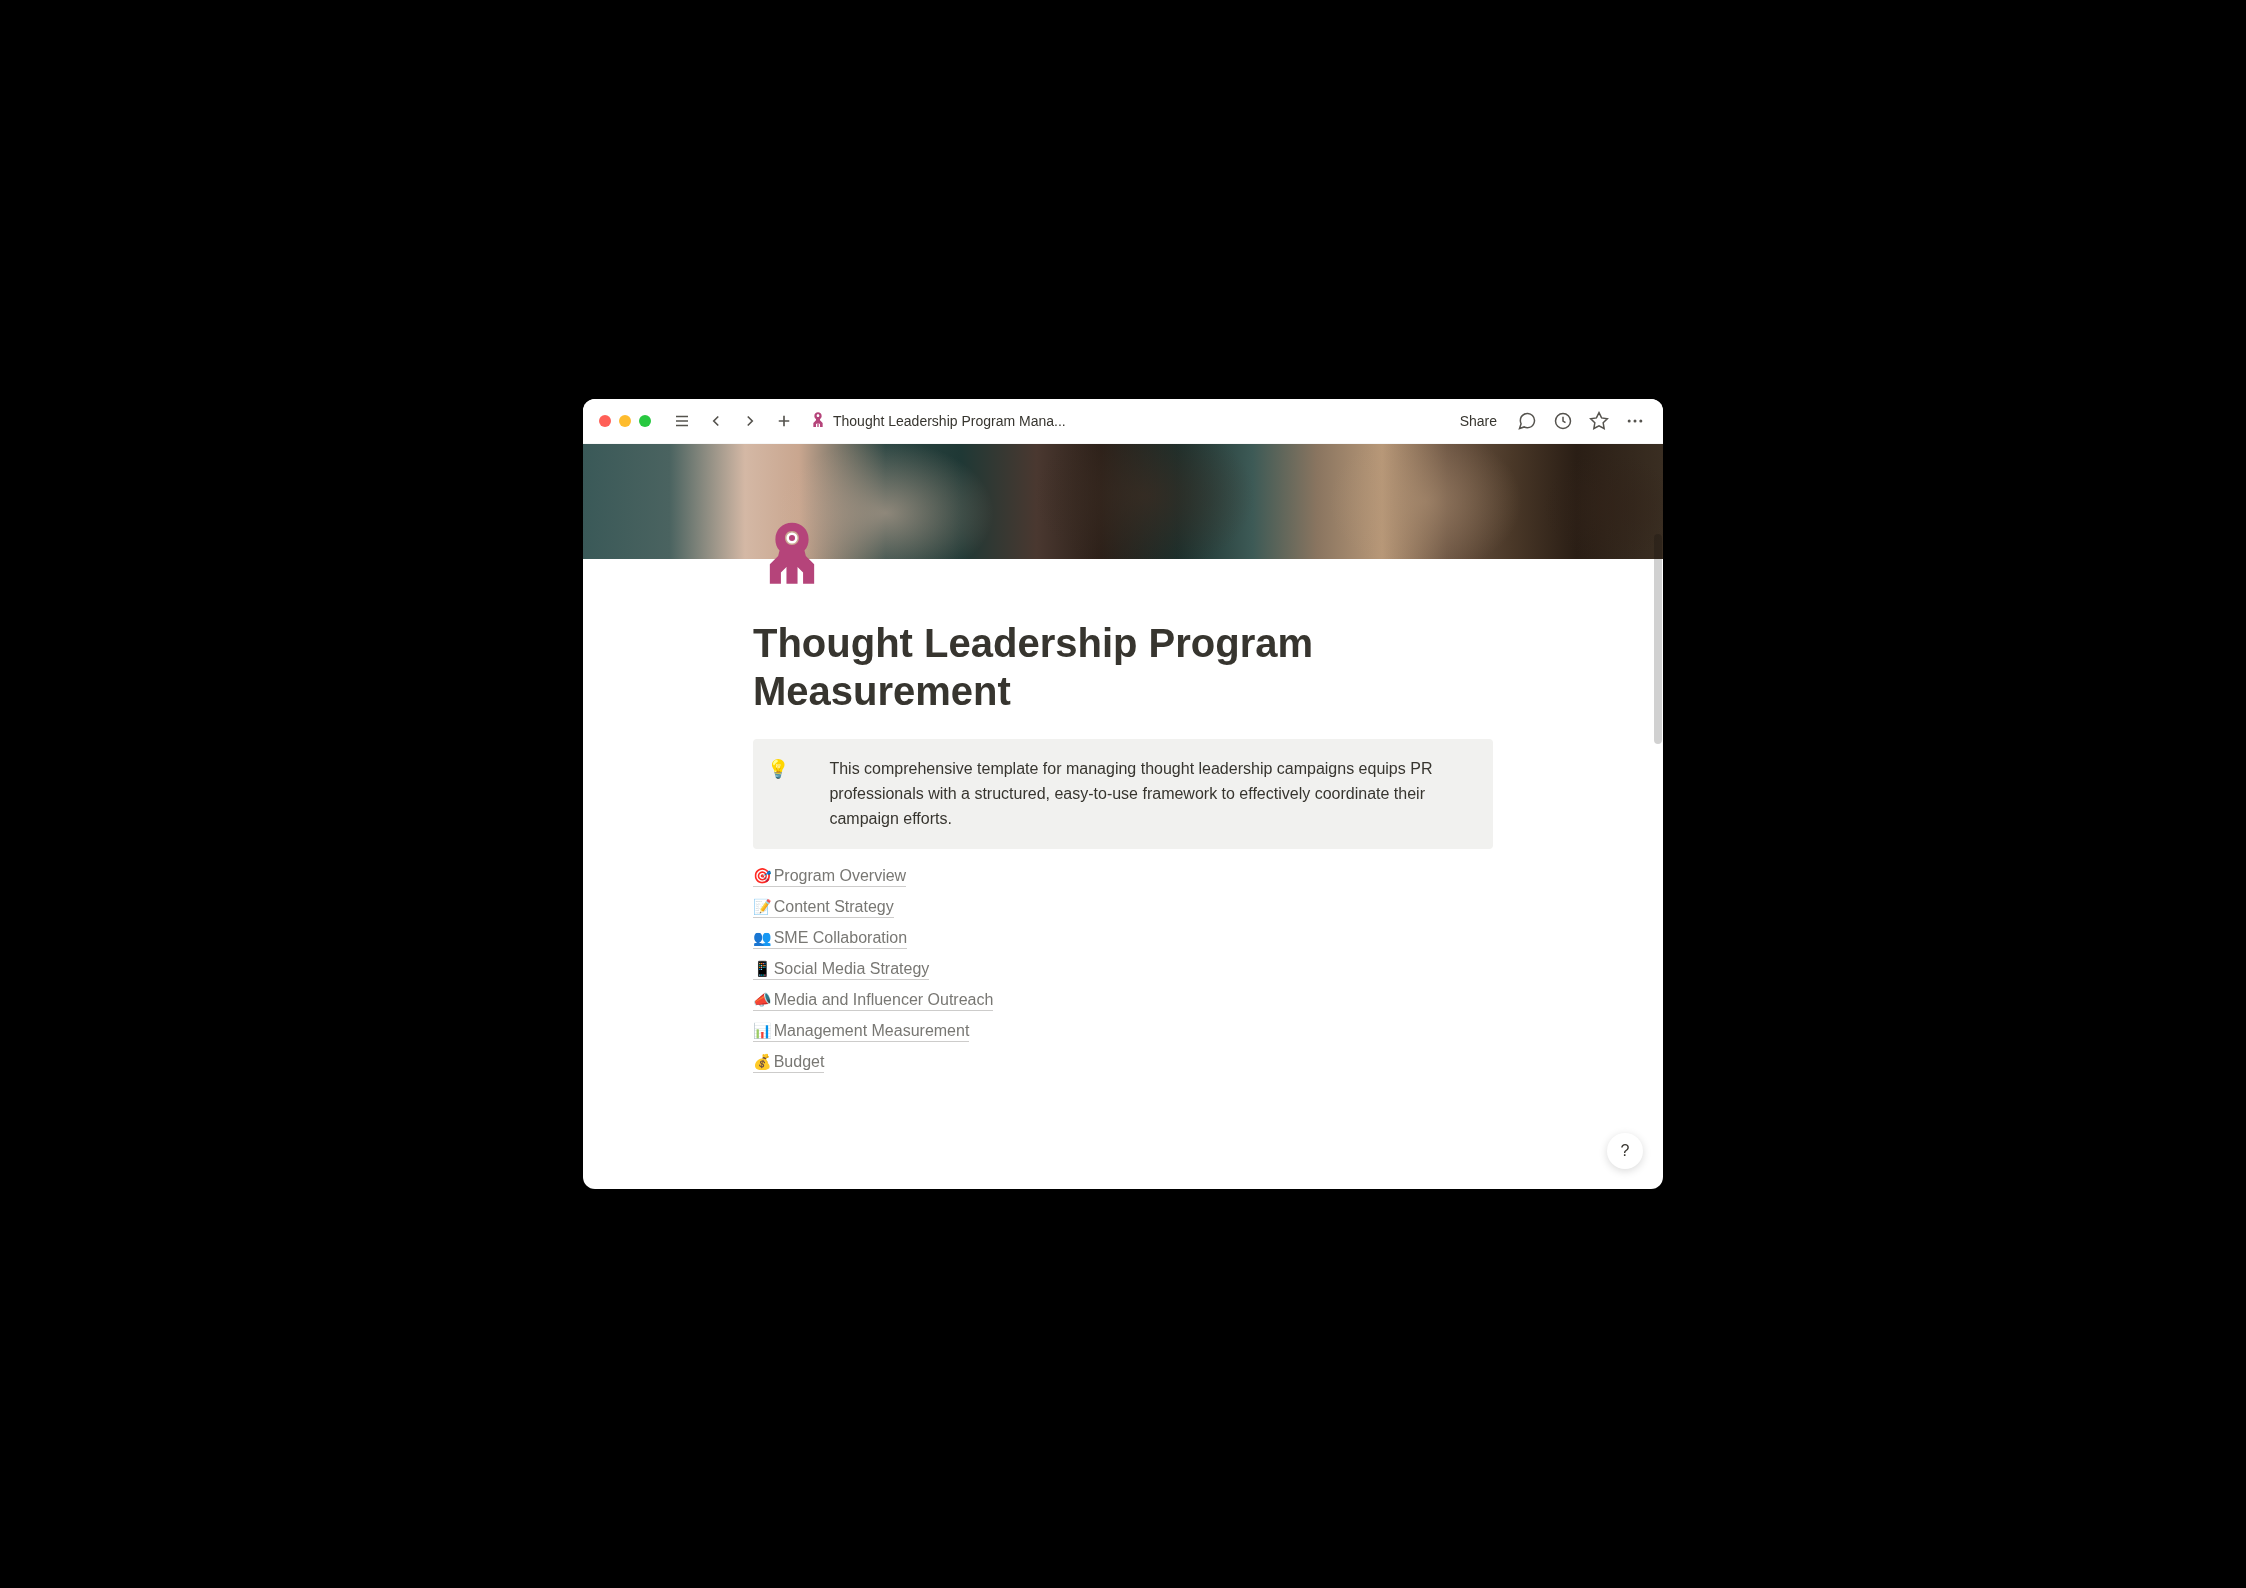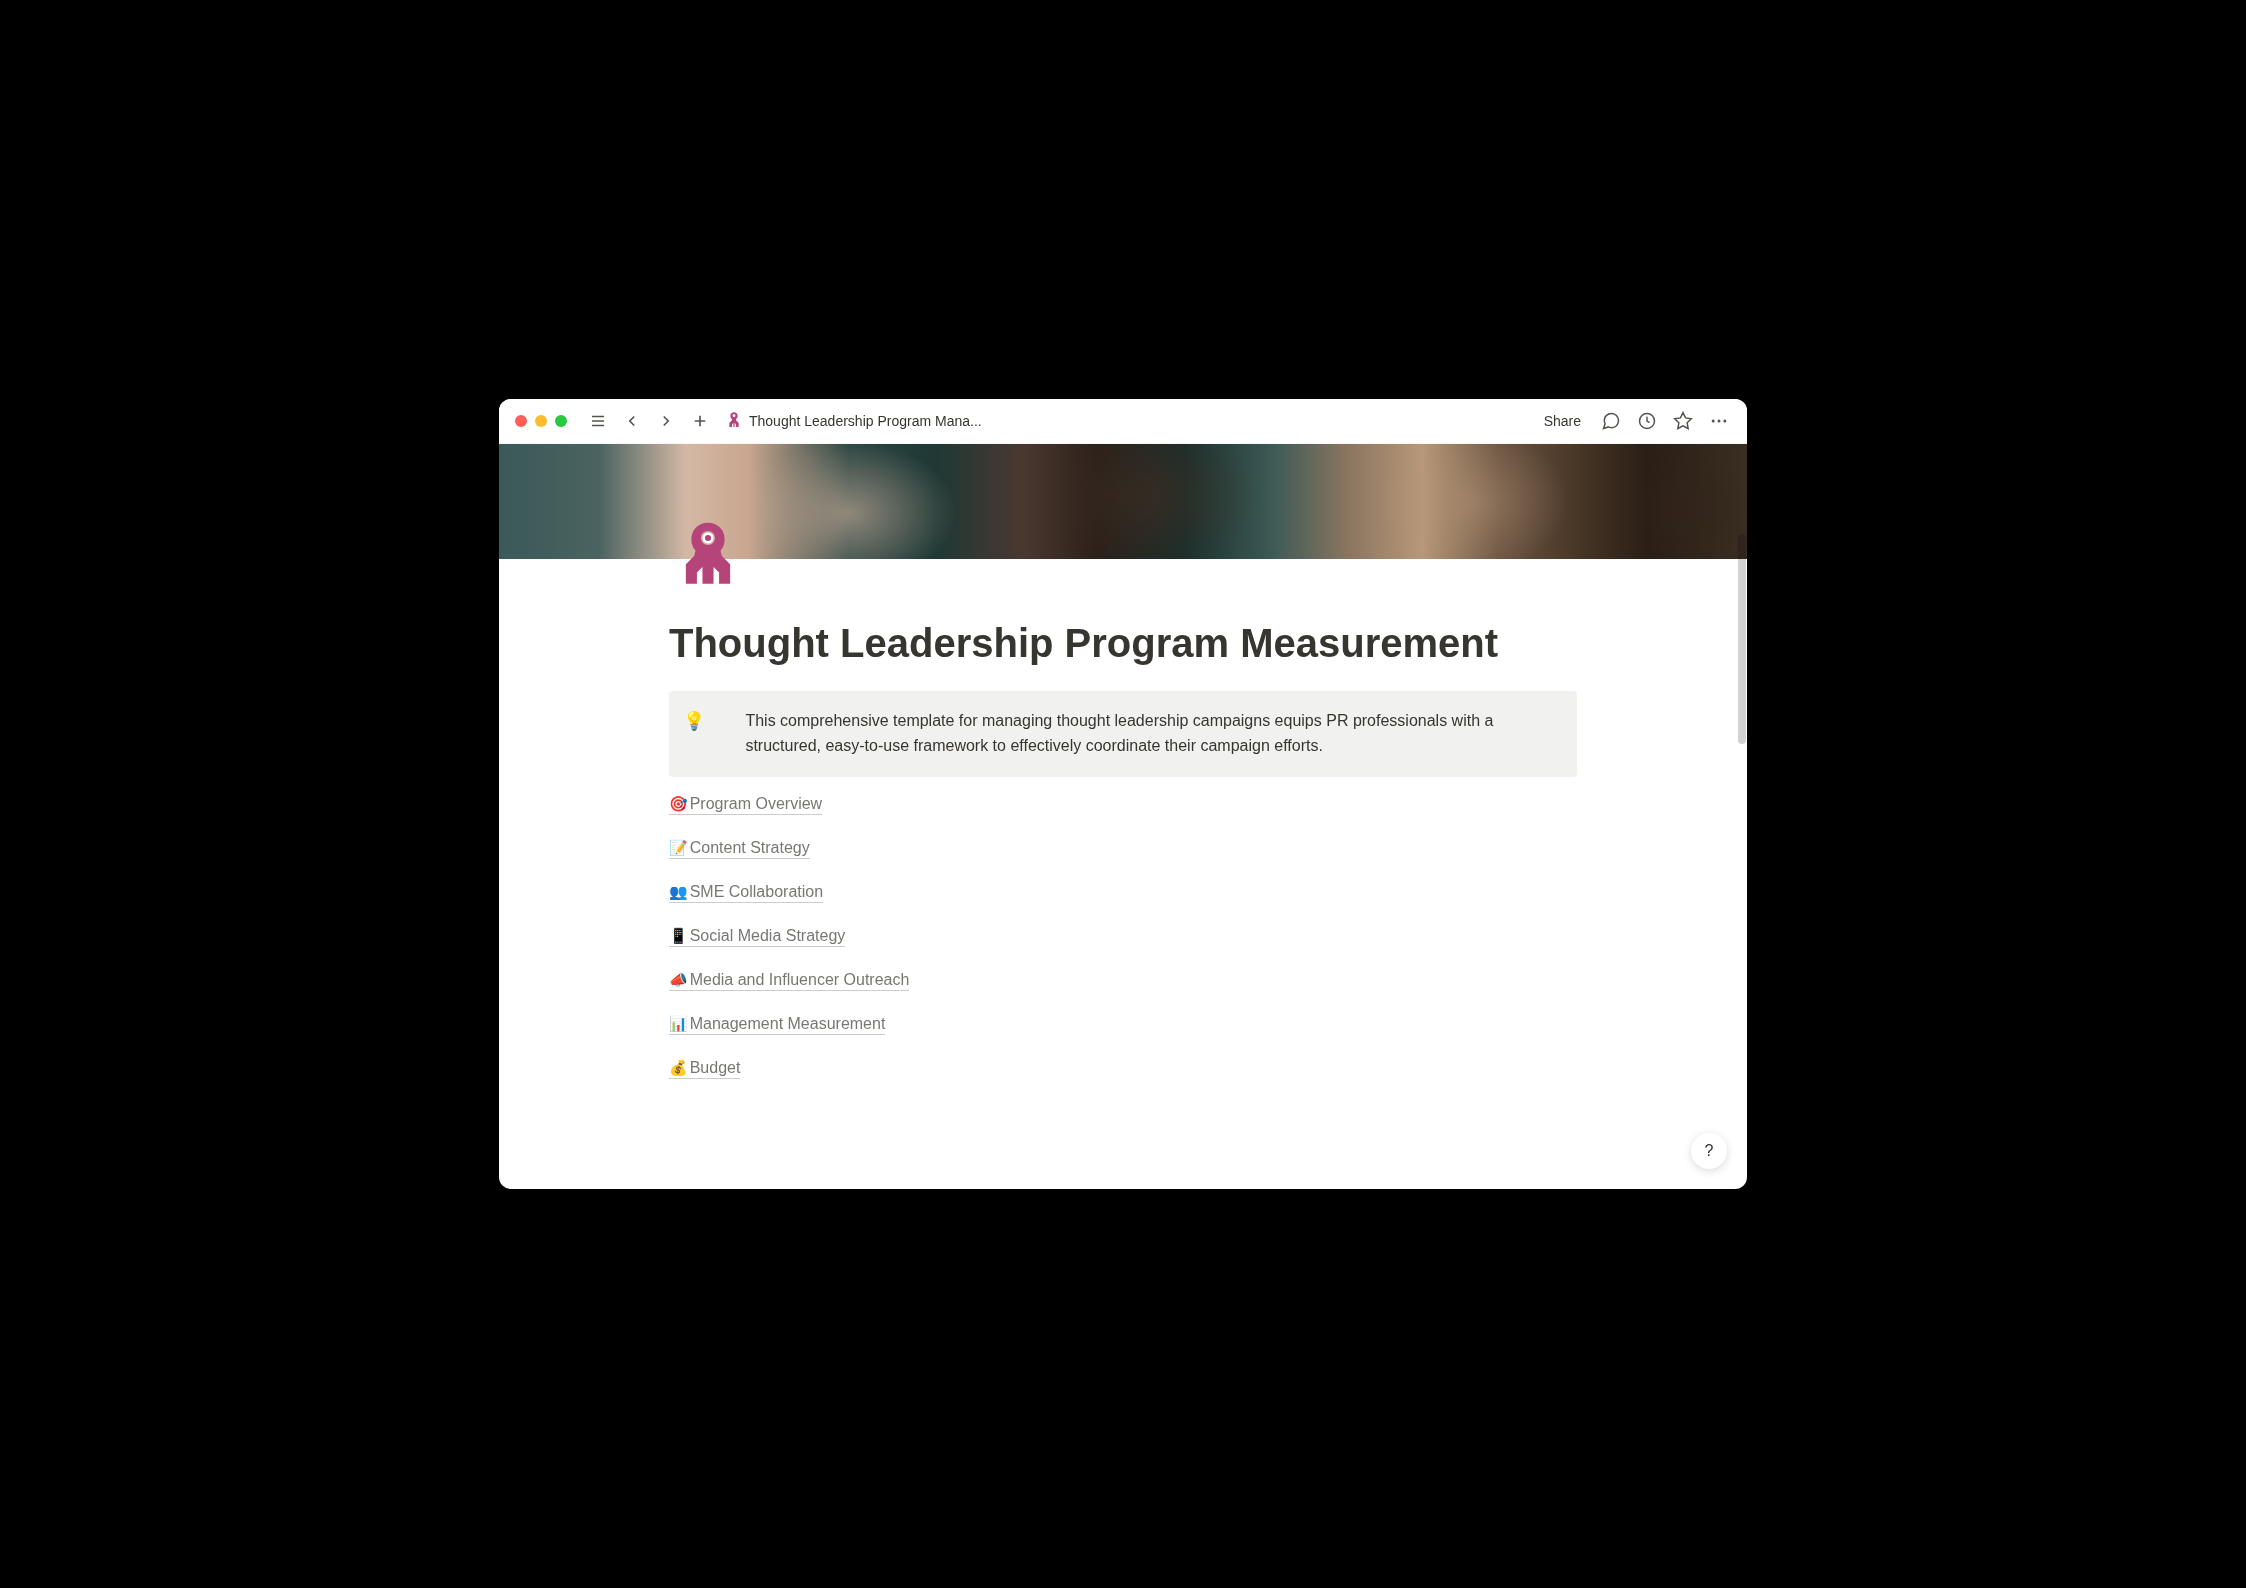--- a/index.html
+++ b/index.html
@@ -12,21 +12,21 @@
       font-family: -apple-system, BlinkMacSystemFont, "Segoe UI", Helvetica, Arial, sans-serif;
       display: flex;
       justify-content: center;
       align-items: center;
       min-height: 100vh;
       padding: 40px;
     }
     .window {
       background: #fff;
       border-radius: 12px;
-      width: 1248px;
+      width: 1080px;
       height: 790px;
       overflow: hidden;
       box-shadow: 0 20px 60px rgba(0,0,0,0.5);
       display: flex;
       flex-direction: column;
       position: relative;
     }
     .titlebar {
       height: 45px;
       display: flex;
@@ -179,21 +179,21 @@
     .toc-heading {
       font-size: 17px;
       font-weight: 700;
       color: #37352f;
       margin-bottom: 12px;
       margin-top: 6px;
     }
     .toc-list {
       display: flex;
       flex-direction: column;
-      gap: 24px;
+      gap: 11px;
     }
     .toc-item {
       font-size: 16px;
       color: #787773;
       cursor: pointer;
       display: inline-flex;
       align-items: center;
       width: fit-content;
     }
     .toc-item-text {

